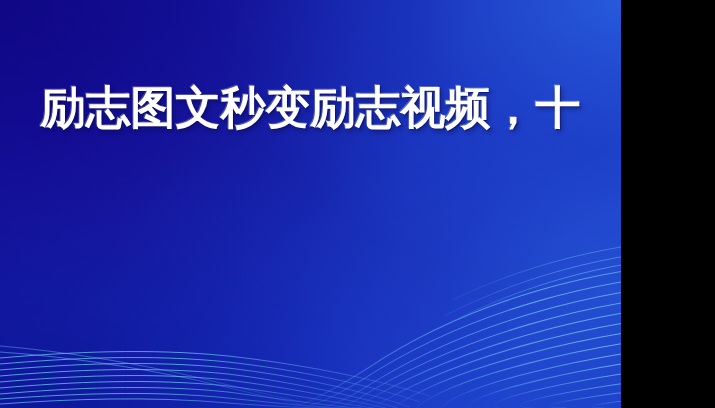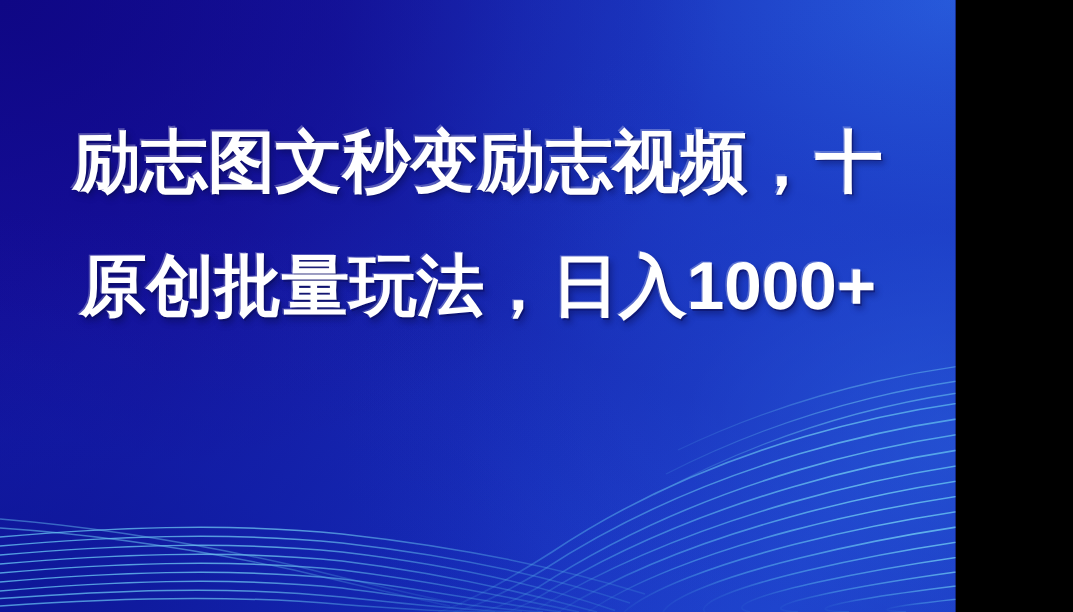--- a/index.html
+++ b/index.html
@@ -8,21 +8,20 @@
     padding: 0;
     background: #000;
   }
   #banner {
     position: relative;
     width: 621px;
     height: 408px;
     overflow: hidden;
     font-family: "Liberation Sans", "DejaVu Sans", sans-serif;
     background: #1a2fb0;
-    padding-left: 16px;
   }
 
   
   .bg-base {
     position: absolute;
     inset: 0;
     background:
       radial-gradient(120% 130% at 100% 0%,
           rgba(40,92,220,0.95) 0%,
           rgba(28,60,196,0.70) 28%,
@@ -169,16 +168,15 @@
     </g>
 
     <g fill="none" stroke="url(#gLeft)">
       <path d="M0,352 C60,356 130,366 196,380 C238,390 272,398 300,404" stroke-width="0.95" opacity="0.62"></path>
       <path d="M0,346 C60,351 130,362 196,377 C240,388 278,397 308,403" stroke-width="0.95" opacity="0.52"></path>
     </g>
   </svg>
 
   <div class="headline">
     <span class="hl-line">励志图文秒变励志视频，十</span>
-    <span class="hl-line">原创批量玩法，日入1000+</span>
   </div>
 
 </div>
 
 </body></html>

